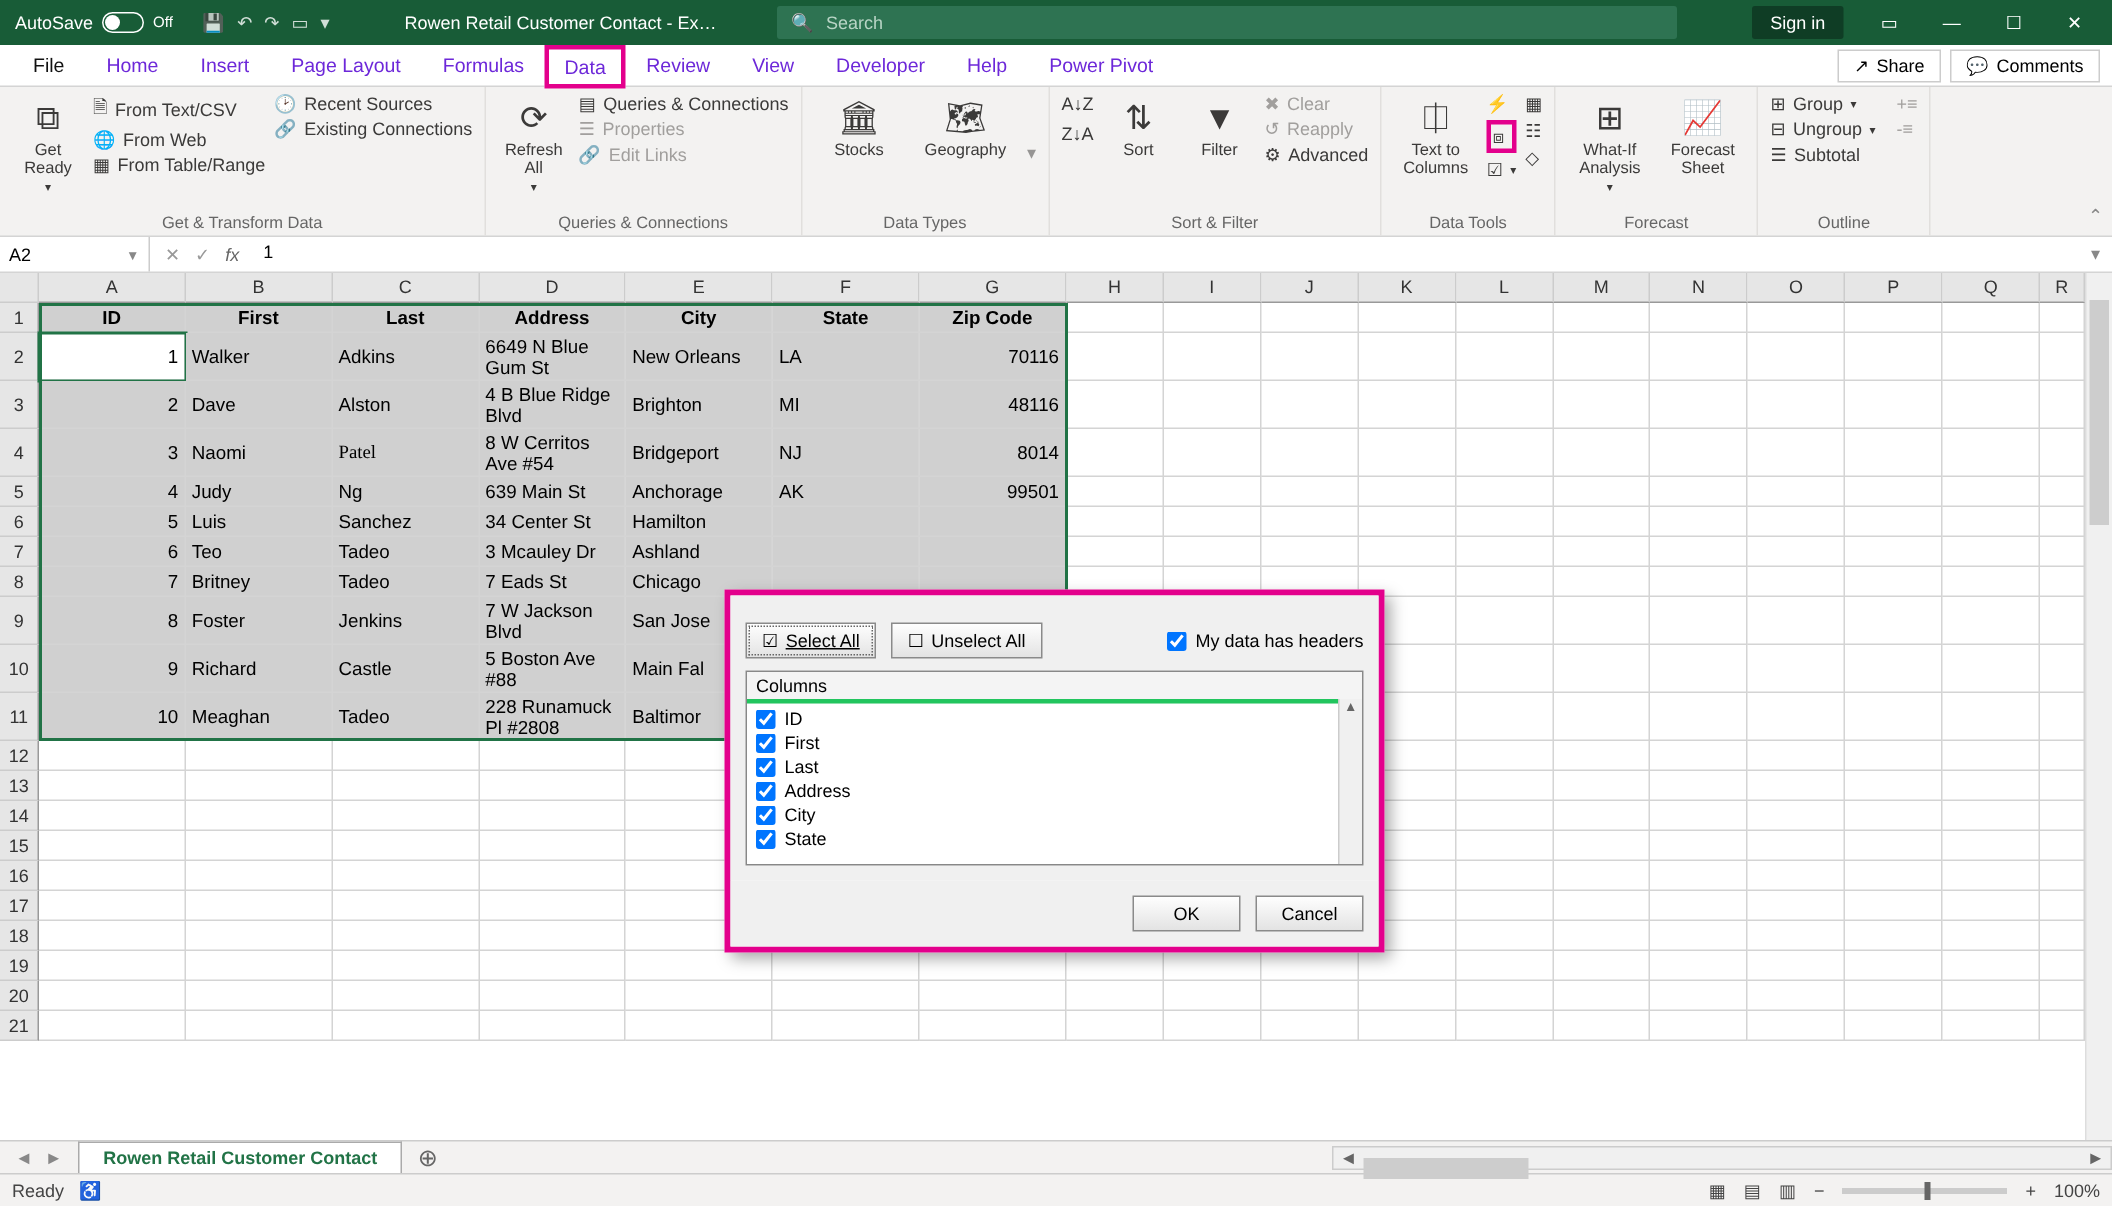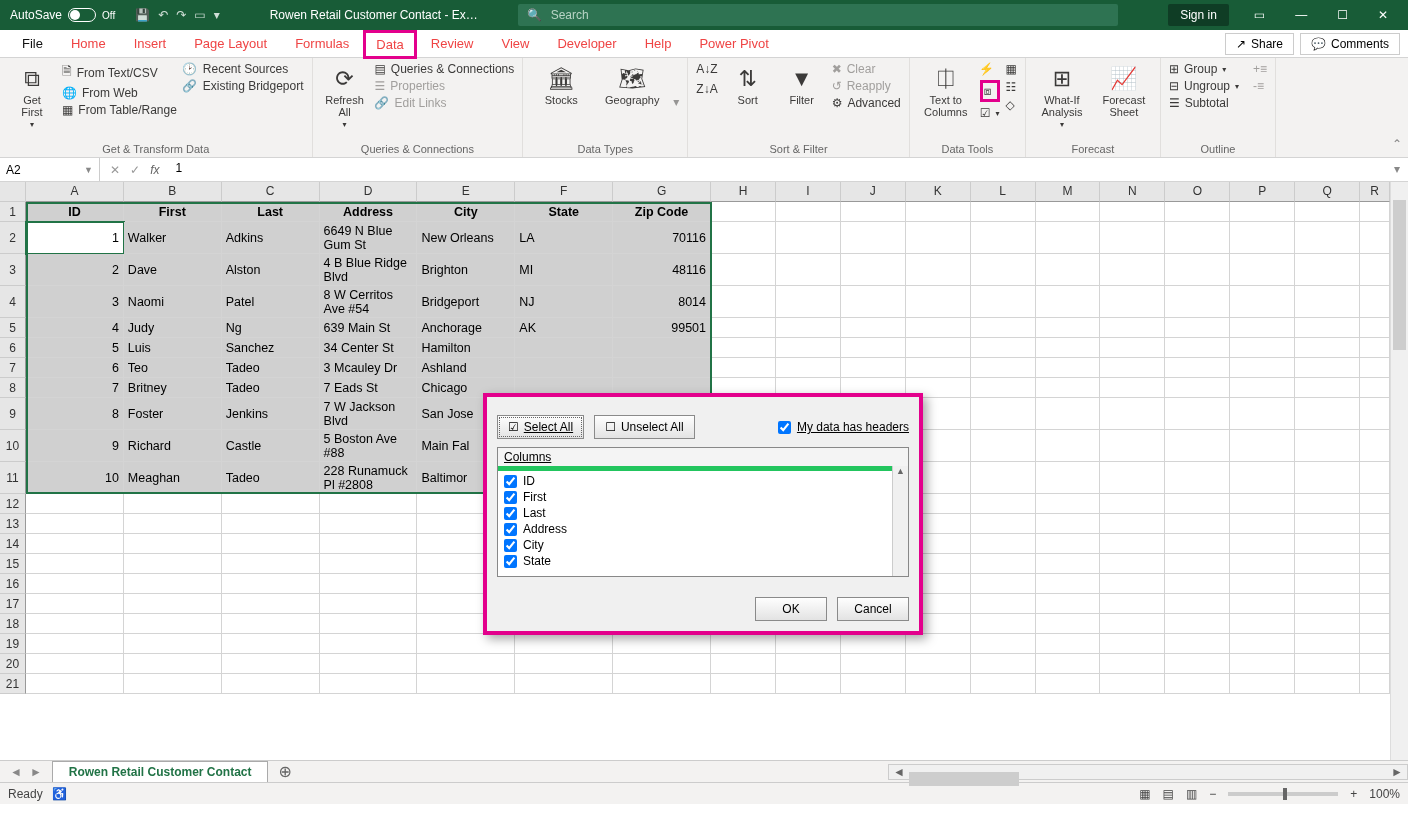--- a/index.html
+++ b/index.html
@@ -13,21 +13,21 @@
 .qat { display: flex; gap: 8px; padding: 0 10px; opacity: 0.8; }
 .qat span { cursor: pointer; }
 .title-text { flex: 0 0 auto; padding: 0 20px 0 40px; }
 .search-box { flex: 1; max-width: 600px; background: #2e7352; height: 22px; display: flex; align-items: center; padding: 0 10px; gap: 8px; border-radius: 2px; margin-left: 20px; color:#b8d4c5;}
 .title-right { margin-left: auto; display: flex; align-items: center; gap: 20px; padding: 0 15px; }
 .signin { background: #0f3d25; padding: 4px 12px; border-radius: 2px; }
 .win-btn { cursor: pointer; padding: 0 5px; }
 
 
 .ribbon-tabs { background: #fff; height: 28px; display: flex; align-items: center; border-bottom: 1px solid #d4d4d4; padding: 0 8px; font-size: 13px; }
-.ribbon-tabs .tab { padding: 6px 14px; cursor: pointer; color: #ef4444; }
+.ribbon-tabs .tab { padding: 6px 14px; cursor: pointer; color: #6d28d9; }
 .ribbon-tabs .tab.active { background: #fff; border: 1px solid #d4d4d4; border-bottom: 1px solid #fff; position: relative; top:1px; }
 .ribbon-tabs .tab.file { color: #111; }
 .tab.highlight { border: 3px solid #e3008c !important; padding: 4px 10px; }
 .ribbon-tabs .right-btns { margin-left: auto; display: flex; gap: 6px; }
 .r-btn { border: 1px solid #ccc; padding: 3px 10px; display: flex; gap: 5px; align-items: center; font-size: 12px; cursor:pointer;}
 
 
 .ribbon { background: #f3f2f1; height: 100px; display: flex; border-bottom: 1px solid #d4d4d4; font-size: 12px; color:#3b3a39; }
 .group { border-right: 1px solid #e1dfdd; display: flex; flex-direction: column; padding: 4px 8px 2px; }
 .group-body { flex: 1; display: flex; align-items: flex-start; gap: 6px; }
@@ -80,21 +80,21 @@
 .dialog-shadow { position:absolute; top:393px; left:483px; width:440px; border:4px solid #e3008c; box-shadow:4px 4px 10px rgba(0,0,0,0.35); background:#fff;}
 .dlg-title { background: linear-gradient(#fdfdfd,#e9e9e9); height:26px; display:flex; align-items:center; padding:0 8px; font-size:12px; border-bottom:1px solid #bbb; }
 .dlg-title .sp{flex:1;}
 .dlg-title .help{ border:1px solid #aaa; width:20px; height:16px; text-align:center; font-size:11px; line-height:14px; background:#f4f4f4; margin-right:4px; cursor:pointer;}
 .dlg-title .close{ background:#c84031; color:#fff; width:40px; height:18px; text-align:center; line-height:16px; font-weight:bold; cursor:pointer; border-radius:2px;}
 .dlg-body { background:#f0f0f0; padding:10px; font-size:12px; }
 .dlg-row { display:flex; align-items:center; gap:10px; margin:8px 0;}
 .dlg-btn { border:1px solid #8a8a8a; background:linear-gradient(#fefefe,#e3e3e3); padding:4px 10px; font-size:12px; cursor:pointer; display:flex; gap:5px; align-items:center;}
 .dlg-btn.primary { outline:1px dotted #666; outline-offset:-3px;}
 .cols-box { background:#fff; border:1px solid #888; height:130px; overflow:hidden; position:relative;}
-.cols-head { background:#f4f4f4; border-bottom:5px solid #22c55e; padding:2px 6px; font-size:12px;text-decoration:underline;}
+.cols-head { background:#f4f4f4; border-bottom:3px solid #22c55e; padding:2px 6px; font-size:12px;}
 .cols-list { padding:2px 6px;}
 .cols-list label{display:flex; gap:6px; padding:1px 0; font-size:12px; align-items:center;}
 .dlg-footer{ display:flex; justify-content:flex-end; gap:10px; padding:10px; background:#f0f0f0;}
 .dlg-footer .dlg-btn{ width:72px; justify-content:center;}
 
 .vscroll { position:absolute; top:0; right:0; width:18px; bottom:0; background:#f0f0f0; border-left:1px solid #ddd;}
 .vscroll .thumb{ position:absolute; top:18px; left:2px; right:2px; height:150px; background:#cdcdcd;}
 </style>
 </head>
 <body>
@@ -150,21 +150,21 @@
         <span>Comments</span>
       </div>
   </div>
 </div>
 
 <div class="ribbon">
   <div class="group">
     <div class="group-body">
       <div class="big-btn">
           <span class="icon">⧉</span>
-          <span>Get First</span>
+          <span>Get Ready</span>
           <span style="font-size:8px;">▾</span>
         </div>
       <div class="vlist">
         <div class="i">
             <span>🗎</span>
             <span>From Text/CSV</span>
           </div>
         <div class="i">
             <span>🌐</span>
             <span>From Web</span>
@@ -174,21 +174,21 @@
             <span>From Table/Range</span>
           </div>
       </div>
       <div class="vlist">
         <div class="i">
             <span>🕑</span>
             <span>Recent Sources</span>
           </div>
         <div class="i">
             <span>🔗</span>
-            <span>Existing Bridgeport</span>
+            <span>Existing Connections</span>
           </div>
       </div>
     </div>
     <div class="group-label">Get &amp; Transform Data</div>
   </div>
 
   <div class="group">
     <div class="group-body">
       <div class="big-btn">
           <span class="icon">⟳</span>
@@ -456,21 +456,21 @@
         <div class="cell" style="width: 65px; height: 32px;"></div>
         <div class="cell" style="width: 65px; height: 32px;"></div>
         <div class="cell" style="width: 65px; height: 32px;"></div>
         <div class="cell" style="width: 65px; height: 32px;"></div>
         <div class="cell" style="width: 65px; height: 32px;"></div>
         <div class="cell" style="width: 30px; height: 32px;"></div>
       </div>
       <div class="cell-row" style="top: 84px; height: 32px;">
         <div class="cell sel num" style="width: 98px; height: 32px;">3</div>
         <div class="cell sel" style="width: 98px; height: 32px;">Naomi</div>
-        <div class="cell sel" style="width: 98px; height: 32px;">Patel</div>
+        <div class="cell sel" style="width: 98px; height: 32px; font-family: Liberation Serif, serif;">Patel</div>
         <div class="cell sel" style="width: 98px; height: 32px;">8 W Cerritos Ave #54</div>
         <div class="cell sel" style="width: 98px; height: 32px;">Bridgeport</div>
         <div class="cell sel" style="width: 98px; height: 32px;">NJ</div>
         <div class="cell sel num" style="width: 98px; height: 32px;">8014</div>
         <div class="cell" style="width: 65px; height: 32px;"></div>
         <div class="cell" style="width: 65px; height: 32px;"></div>
         <div class="cell" style="width: 65px; height: 32px;"></div>
         <div class="cell" style="width: 65px; height: 32px;"></div>
         <div class="cell" style="width: 65px; height: 32px;"></div>
         <div class="cell" style="width: 65px; height: 32px;"></div>
@@ -866,21 +866,21 @@
           <span>☑</span>
           <span style="text-decoration:underline;">Select All</span>
         </div>
       <div class="dlg-btn">
           <span>☐</span>
           <span>Unselect All</span>
         </div>
       <div style="flex:1;"></div>
       <label style="display:flex;gap:6px;align-items:center;">
           <input type="checkbox" checked="" style="">
-          <span style="text-decoration:underline;">My data has headers</span>
+          <span style="">My data has headers</span>
         </label>
     </div>
     <div class="cols-box">
       <div class="cols-head">Columns</div>
       <div class="cols-list" id="colslist">
           <label>
             <input type="checkbox" checked="" style="">
             <span>ID</span>
           </label>
           <label>

